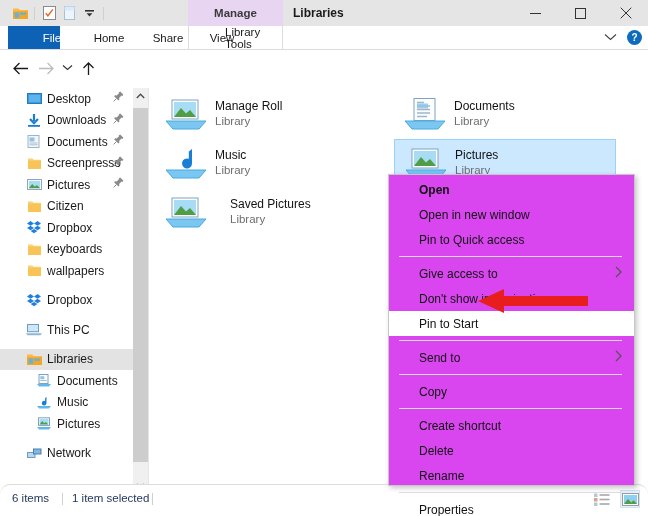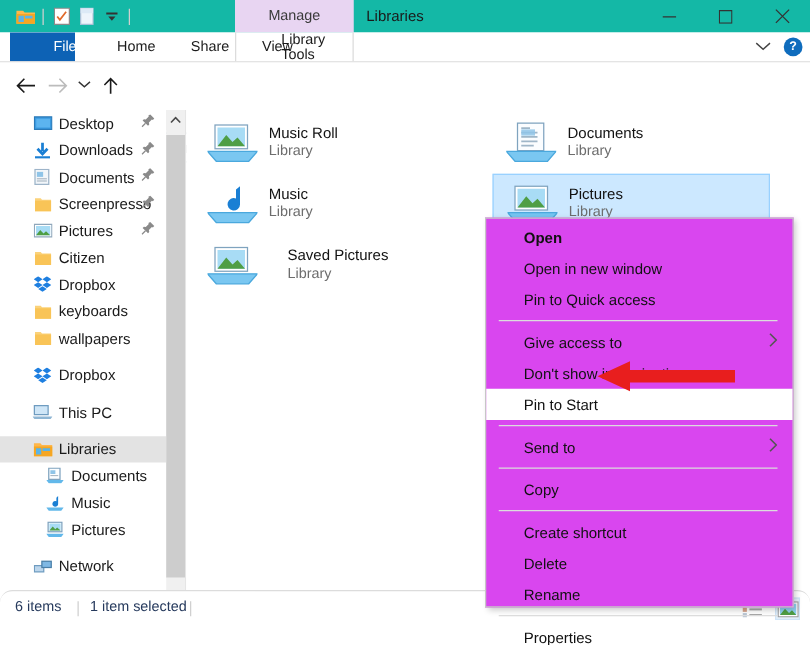--- a/index.html
+++ b/index.html
@@ -7,21 +7,21 @@
     width: 648px; height: 516px;
     font-family: "Liberation Sans", sans-serif;
     font-size: 12px;
     background: #ffffff;
     color: #000000;
     overflow: hidden;
   }
   #app { position: relative; width: 648px; height: 516px; background:#fff; }
 
   
-  .titlebar { position:absolute; top:0; left:0; width:648px; height:26px; background:#14b8a6; }
+  .titlebar { position:absolute; top:0; left:0; width:648px; height:26px; background:#e5e5e5;font-weight:bold; }
   .qat { position:absolute; top:4px; left:10px; display:flex; align-items:center; gap:0px; }
   .qat-ico { width:20px; height:18px; display:flex; align-items:center; justify-content:center; }
   .qat-sep { width:1px; height:13px; background:#cfcfcf; margin:0 4px; }
   .ctx-tabhead {
     position:absolute; top:0px; left:188px; width:95px; height:26px;
     background:#e8d5f2; display:flex; align-items:center; justify-content:center;
     font-size:11.5px; color:#3a3a3a;
   }
   .win-title { position:absolute; top:0; left:293px; height:26px; display:flex; align-items:center;
     font-size:12px; color:#1a1a1a; }
@@ -98,21 +98,21 @@
     font-size:12px; color:#111; }
   .mi.bold { font-weight:bold; }
   .mi.hl { background:#ffffff; }
   .mi .chev { position:absolute; right:12px; top:5px; color:#4a4a4a; font-size:13px; }
   .mdiv { height:1px; background:#dcdcdc; margin:4px 12px 4px 10px; }
 
   
   .redarrow { position:absolute; left:478px; top:288px; width:110px; height:26px; z-index:60; }
 
   
-  .statusbar { position:absolute; bottom:16px; left:0; width:648px; height:28px;
+  .statusbar { position:absolute; bottom:4px; left:0; width:648px; height:28px;
     background:#fff; border-top:1px solid #dcdcdc;border-radius:10px; }
   .st-text { position:absolute; top:7px; font-size:11.5px; color:#25395c; }
   .st-items { left:12px; }
   .st-sep1 { position:absolute; left:62px; top:8px; width:1px; height:12px; background:#d0d0d0; }
   .st-sel { left:72px; }
   .st-sep2 { position:absolute; left:152px; top:8px; width:1px; height:12px; background:#d0d0d0; }
   .viewbtns { position:absolute; right:8px; top:5px; display:flex; gap:8px; align-items:center; }
   .vbtn { width:20px; height:18px; display:flex; align-items:center; justify-content:center; }
   .vbtn.active { background:#e5f1fb; border:1px solid #cfe4f7; }
 </style>
@@ -455,21 +455,21 @@
         <div class="ticon">
           <svg width="40" height="34" viewBox="0 0 40 34">
             <rect x="6" y="3" width="26" height="19" fill="#fff" stroke="#7fa3bf"></rect>
             <rect x="8" y="5" width="22" height="15" fill="#a8dcf5"></rect>
             <path d="M8 20l7-9 5 5.5 4-3.6 6 7.1z" fill="#4f9e45"></path>
             <path d="M0 24h40l-7 8H7z" fill="#6cc1ef" opacity="0.9"></path>
             <path d="M0 24h40l-7 8H7z" fill="none" stroke="#4aa8dd"></path>
           </svg>
         </div>
         <div class="tinfo">
-          <div class="tname">Music Roll</div>
+          <div class="tname">Manage Roll</div>
           <div class="tsub">Library</div>
         </div>
       </div>
       <div class="tile" style="left: 6px; top: 51px;">
         <div class="ticon">
           <svg width="40" height="34" viewBox="0 0 40 34">
             <path d="M26 3v14.5a5 5 0 1 1-3.2-4.7V5.6z" fill="#1a7fd4"></path>
             <path d="M0 24h40l-7 8H7z" fill="#6cc1ef" opacity="0.9"></path>
             <path d="M0 24h40l-7 8H7z" fill="none" stroke="#4aa8dd"></path>
           </svg>

